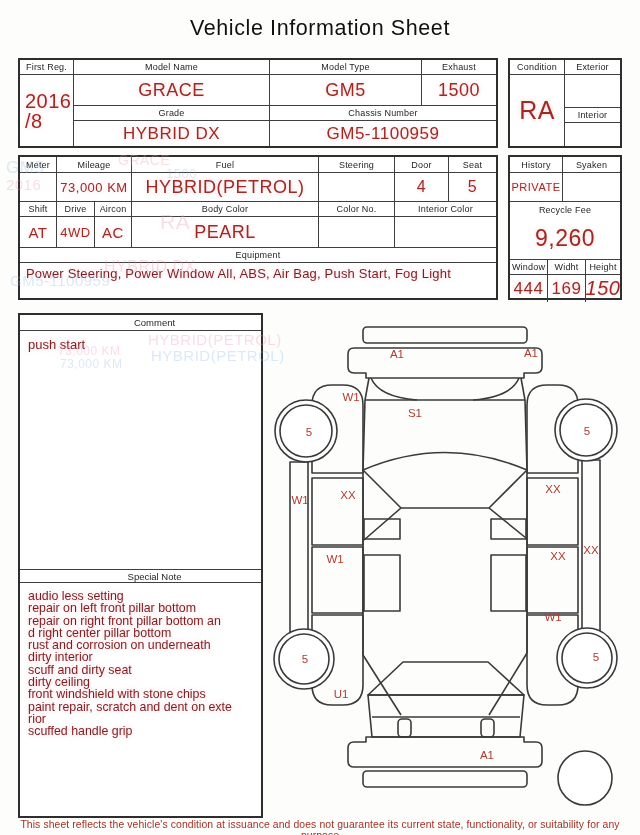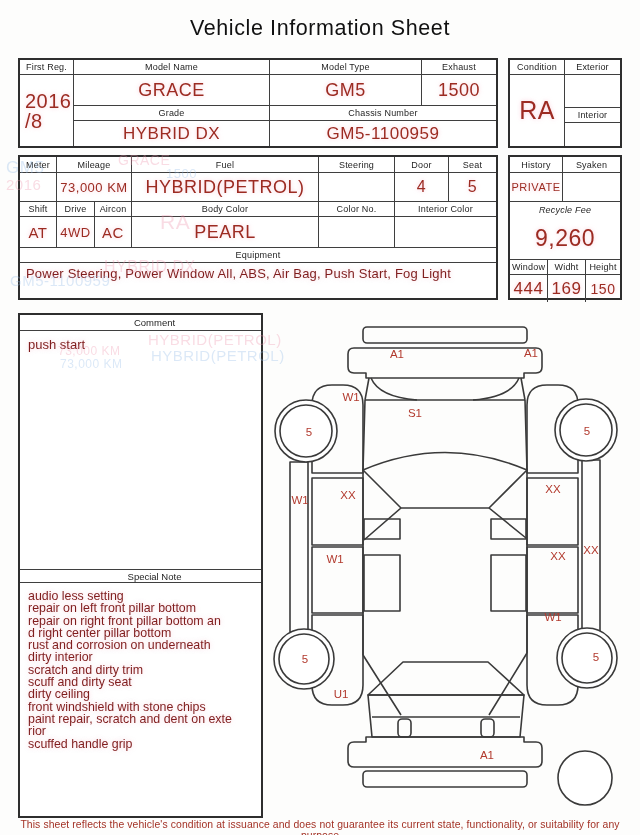--- a/index.html
+++ b/index.html
@@ -95,46 +95,45 @@
     <div class="redtext" style="font-size:13px;padding:3px 0 0 6px;letter-spacing:.2px;">Power Steering, Power Window  All, ABS, Air Bag, Push Start, Fog Light</div>
   </div>
 
   <div class="box" style="left:508px;top:155px;width:114px;height:145px;">
     <div class="grid" style="grid-template-columns:53px 1fr;grid-template-rows:16px 29px;">
       <div class="cell hdr br bb">History</div>
       <div class="cell hdr bb">Syaken</div>
       <div class="cell val br bb" style="font-size:11px;">PRIVATE</div>
       <div class="cell val bb"></div>
     </div>
-    <div class="cell hdr" style="height:15px;font-style:italic;">Recycle Fee</div>
+    <div class="cell hdr" style="height:15px;">Recycle Fee</div>
     <div class="cell val bb" style="height:43px;font-size:23px;">9,260</div>
     <div class="grid" style="grid-template-columns:38px 38px 1fr;grid-template-rows:15px 1fr;height:42px;">
       <div class="cell hdr br bb">Window</div>
       <div class="cell hdr br bb">Widht</div>
       <div class="cell hdr bb">Height</div>
       <div class="cell val br" style="font-size:17px;">444</div>
       <div class="cell val br" style="font-size:17px;">169</div>
-      <div class="cell val" style="font-size:14px;">150</div>
+      <div class="cell val" style="font-size:20px;font-style:italic;">150</div>
     </div>
   </div>
 
   <div class="box" style="left:18px;top:313px;width:245px;height:505px;">
     <div class="bandhdr bb" style="top:0;height:16px;line-height:15px;">Comment</div>
     <div id="comment-lines" class="redtext" style="position:absolute;top:16px;left:0;width:100%;height:238px;padding:6px 8px;box-sizing:border-box;">
         <div>push start</div>
       </div>
     <div class="bandhdr" style="top:254px;height:14px;line-height:13px;border-top:1px solid #3f3f3f;border-bottom:1px solid #3f3f3f;">Special Note</div>
     <div id="sn-lines" class="redtext" style="position:absolute;top:269px;left:0;width:100%;bottom:0;padding:6px 8px;box-sizing:border-box;">
         <div>audio less setting</div>
         <div>repair on left front pillar bottom</div>
         <div>repair on right front pillar bottom an</div>
         <div>d right center pillar bottom</div>
         <div>rust and corrosion on underneath</div>
         <div>dirty interior</div>
-        <div>scratch and dirty trim</div>
         <div>scuff and dirty seat</div>
         <div>dirty ceiling</div>
         <div>front windshield with stone chips</div>
         <div>paint repair, scratch and dent on exte</div>
         <div>rior</div>
         <div>scuffed handle grip</div>
       </div>
   </div>
 
   <svg id="car-diagram" style="position:absolute;left:265px;top:315px;" width="375" height="495" viewBox="0 0 375 495">

